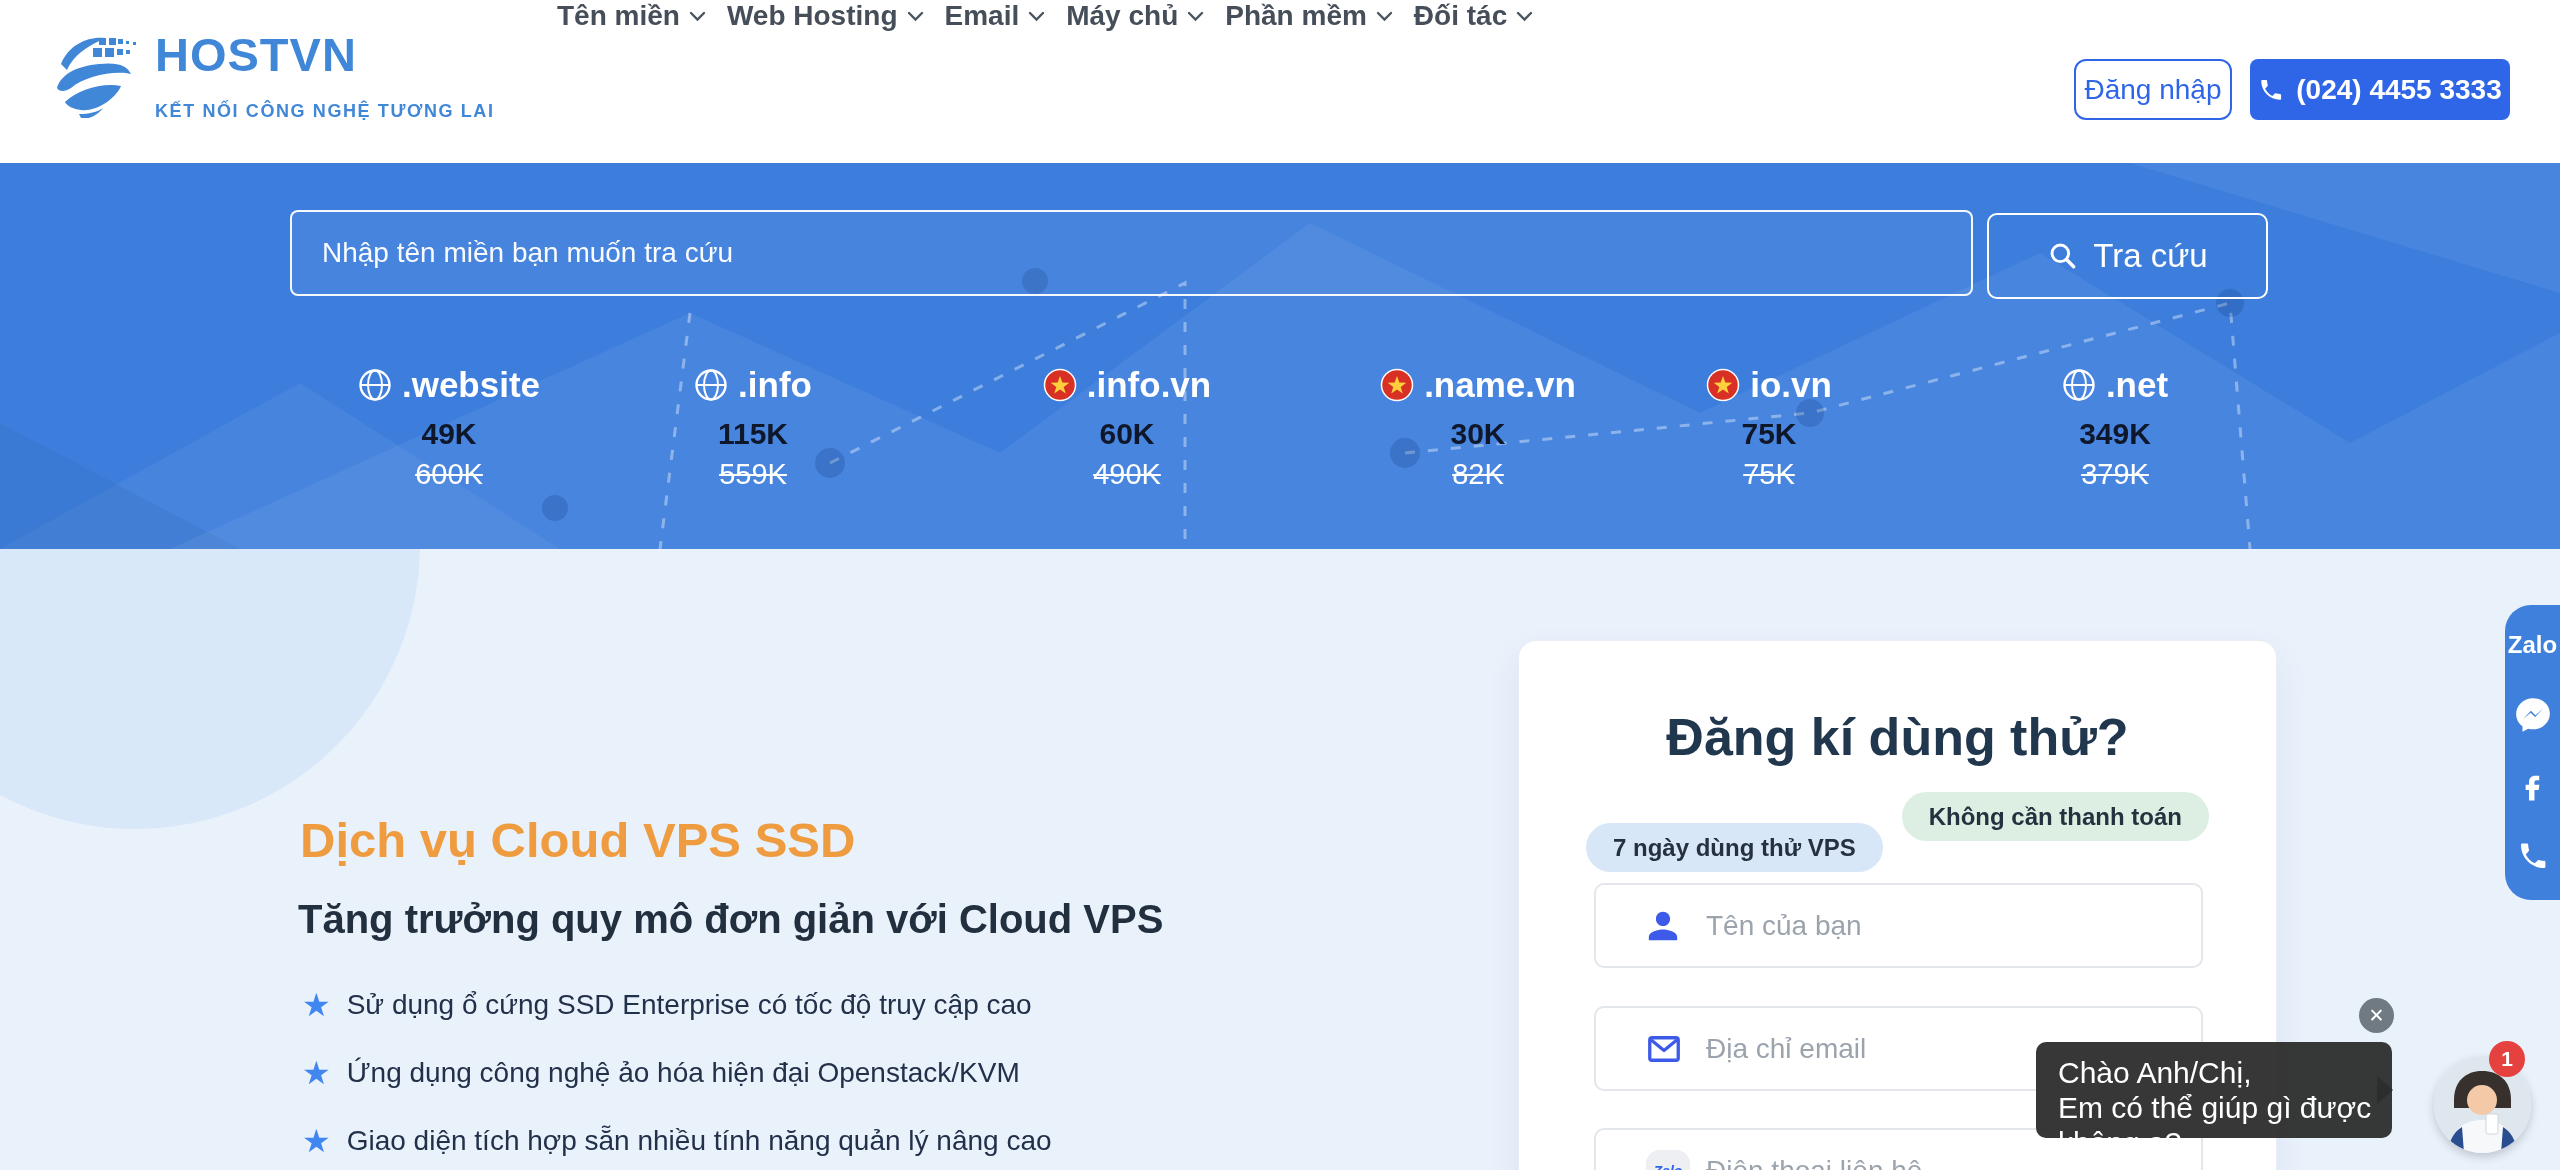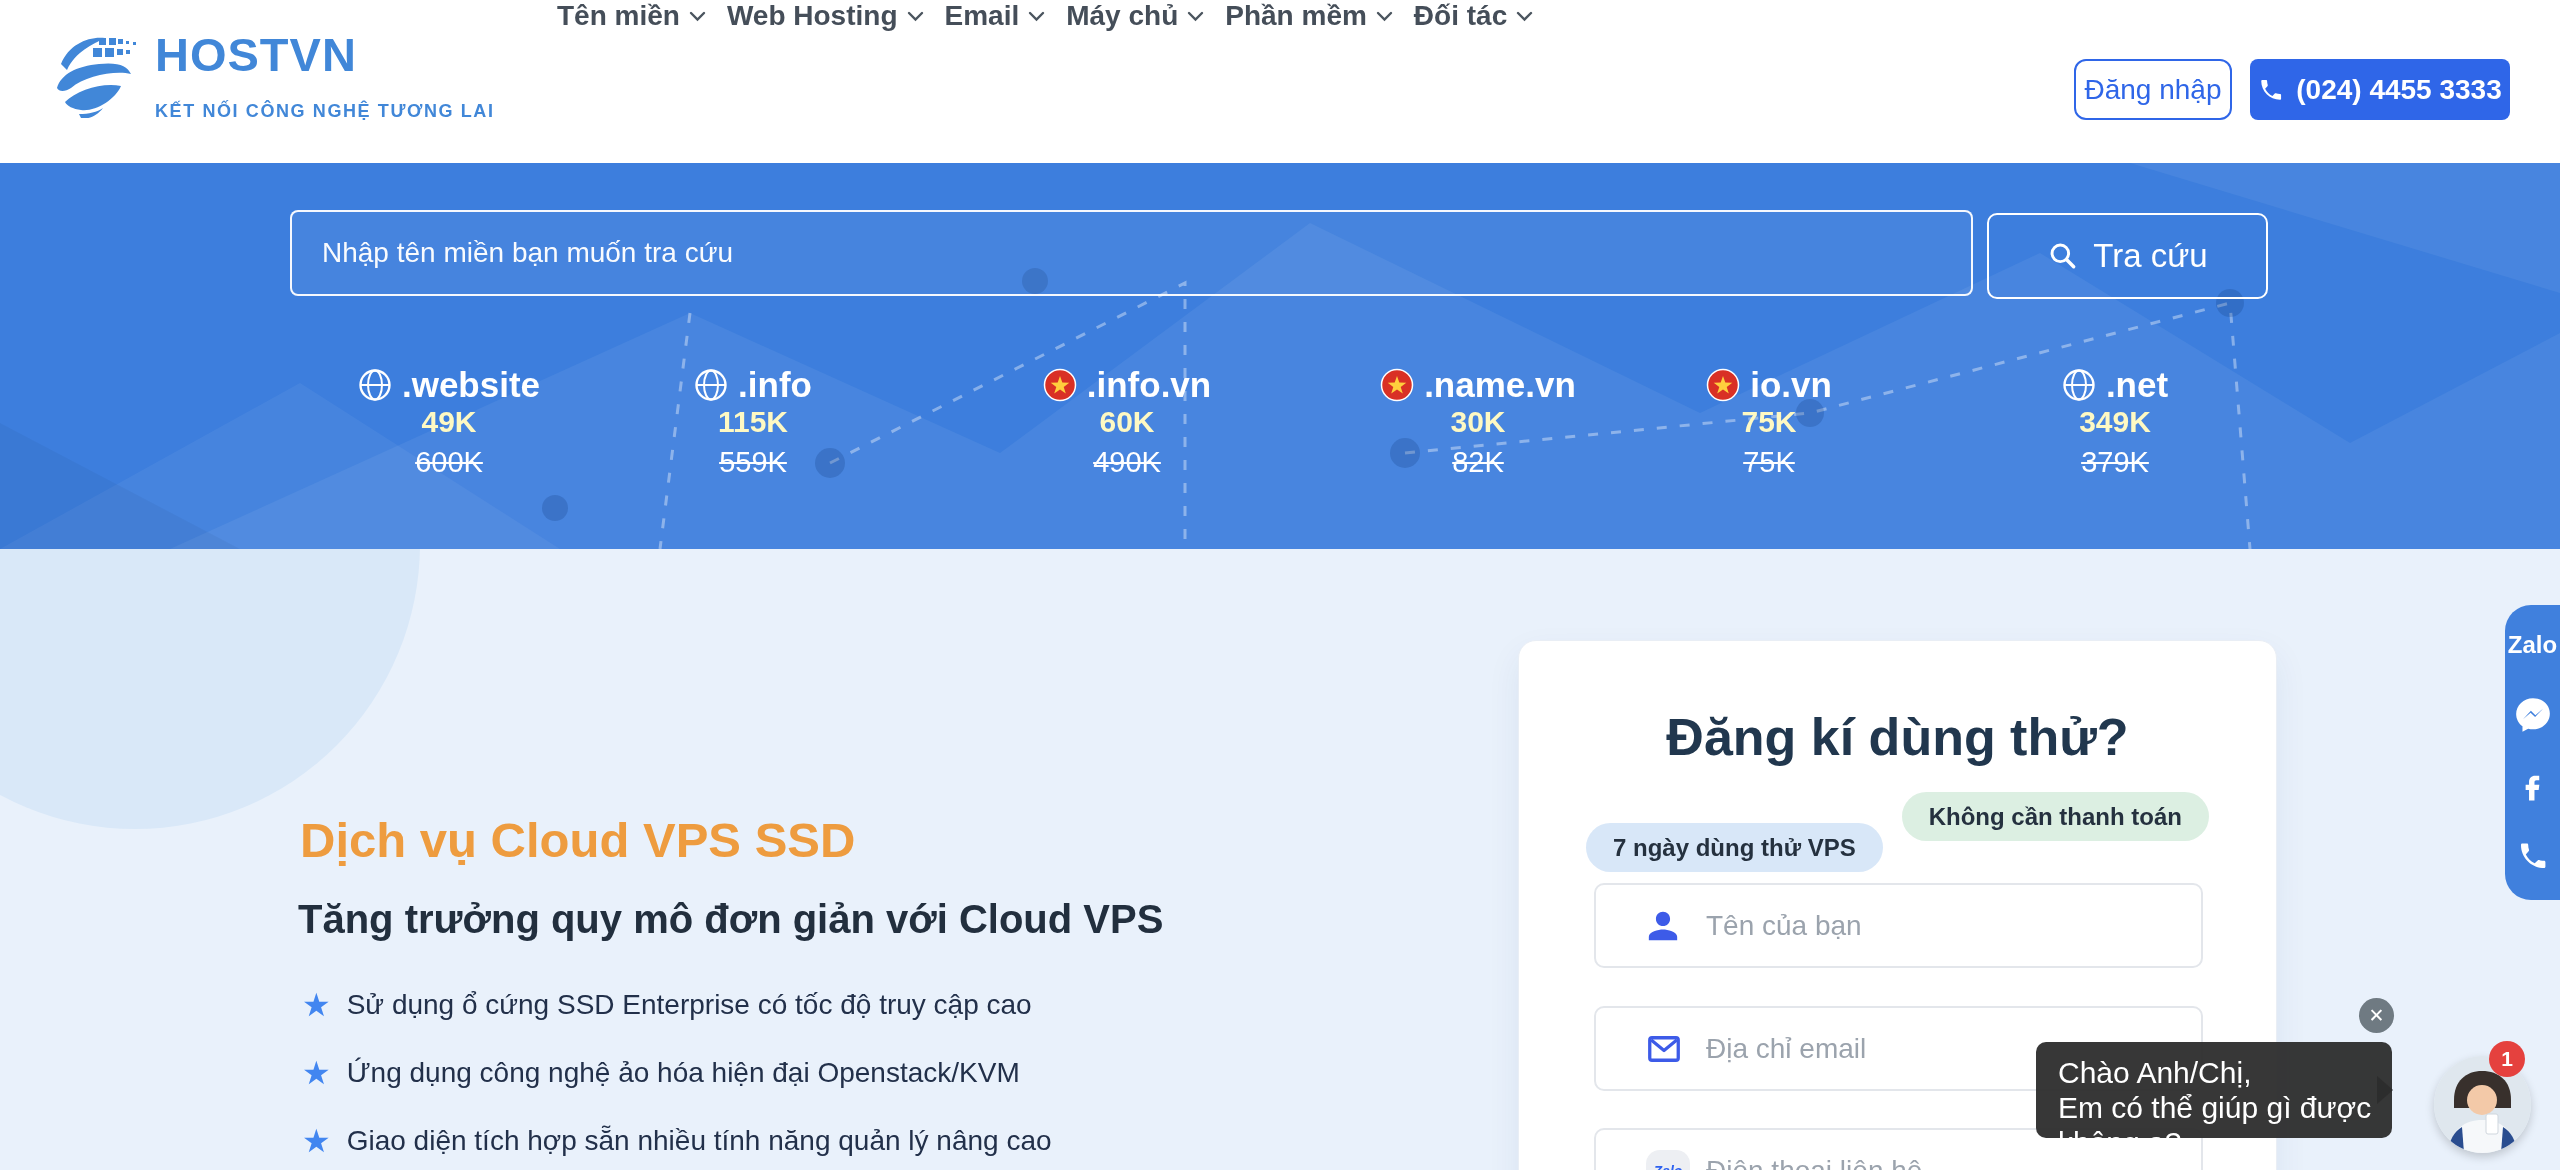--- a/index.html
+++ b/index.html
@@ -26,21 +26,21 @@
   .search-input { position:absolute; left:290px; top:47px; width:1683px; height:86px; background:rgba(255,255,255,0.05);
     border:2px solid rgba(255,255,255,0.95); border-radius:8px; color:#fff; font-size:28px; padding:0 30px; outline:none;
     font-family:"Liberation Sans","DejaVu Sans",sans-serif; }
   .search-input::placeholder { color:#ffffff; opacity:.97; }
   .btn-search { position:absolute; left:1987px; top:50px; width:281px; height:86px; background:transparent;
     border:2px solid #fff; border-radius:10px; color:#fff; font-size:33px; display:flex; align-items:center;
     justify-content:center; gap:14px; cursor:pointer; }
   .domain { position:absolute; top:202px; width:240px; text-align:center; cursor:pointer; }
   .d1{left:329px;} .d2{left:633px;} .d3{left:1007px;} .d4{left:1358px;} .d5{left:1649px;} .d6{left:1995px;}
   .d-name { display:flex; align-items:center; justify-content:center; gap:10px; color:#fff; font-size:35px; font-weight:bold; }
-  .d-price { color:#fef9c3; font-size:30px; font-weight:bold; }
+  .d-price { margin-top:12px; color:#0f172a; font-size:30px; font-weight:bold; }
   .d-old { margin-top:7px; color:#fff; font-size:29px; text-decoration:line-through; }
 
   
   .content { position:absolute; left:0; top:549px; width:2560px; height:621px; background:#e9f1fb; overflow:hidden; }
   .blob { position:absolute; left:-150px; top:-290px; width:570px; height:570px; background:#d9e8f8; border-radius:50%; }
   .sec-title { position:absolute; left:300px; top:263px; font-size:49px; font-weight:bold; color:#ee9c3f; }
   .headline { position:absolute; left:298px; top:348px; font-size:40px; font-weight:bold; color:#222f3e; }
   .feature { position:absolute; left:302px; display:flex; align-items:center; gap:16px; }
   .ft1{top:440px;} .ft2{top:508px;} .ft3{top:576px;}
   .f-star { color:#4286f0; font-size:32px; line-height:32px; }

